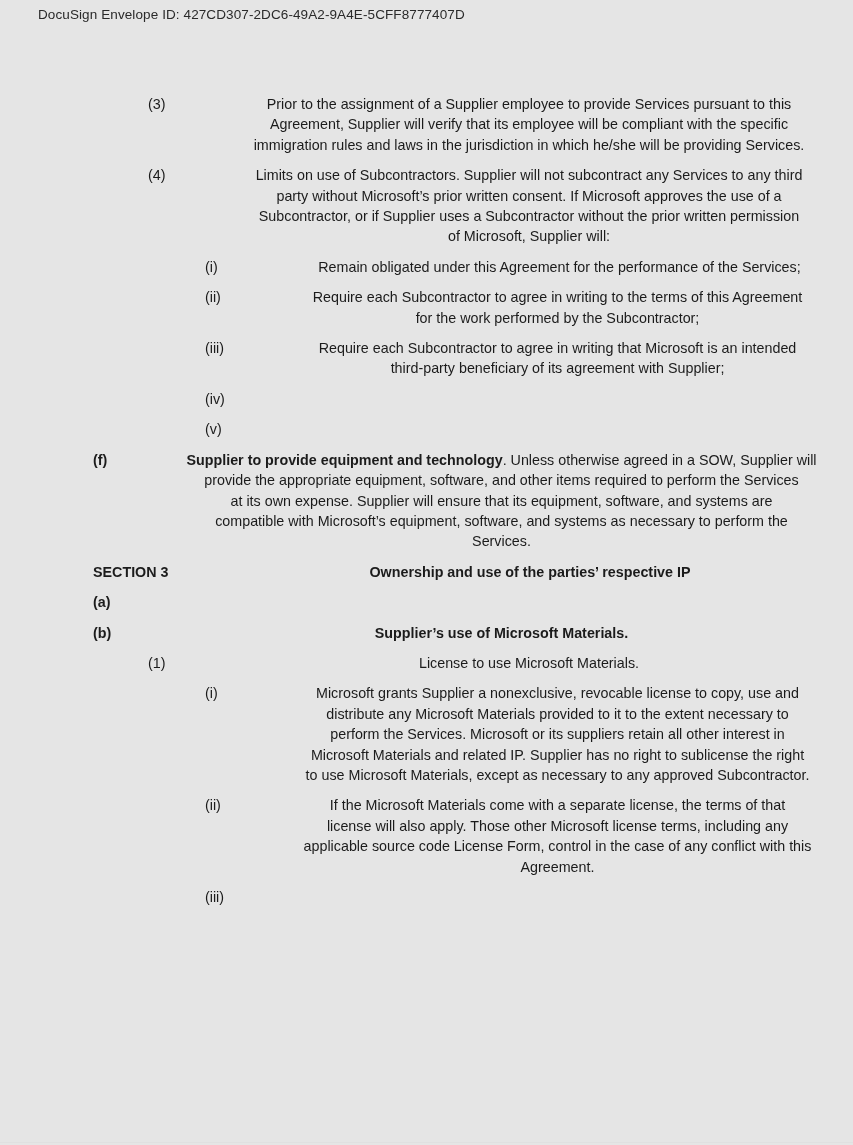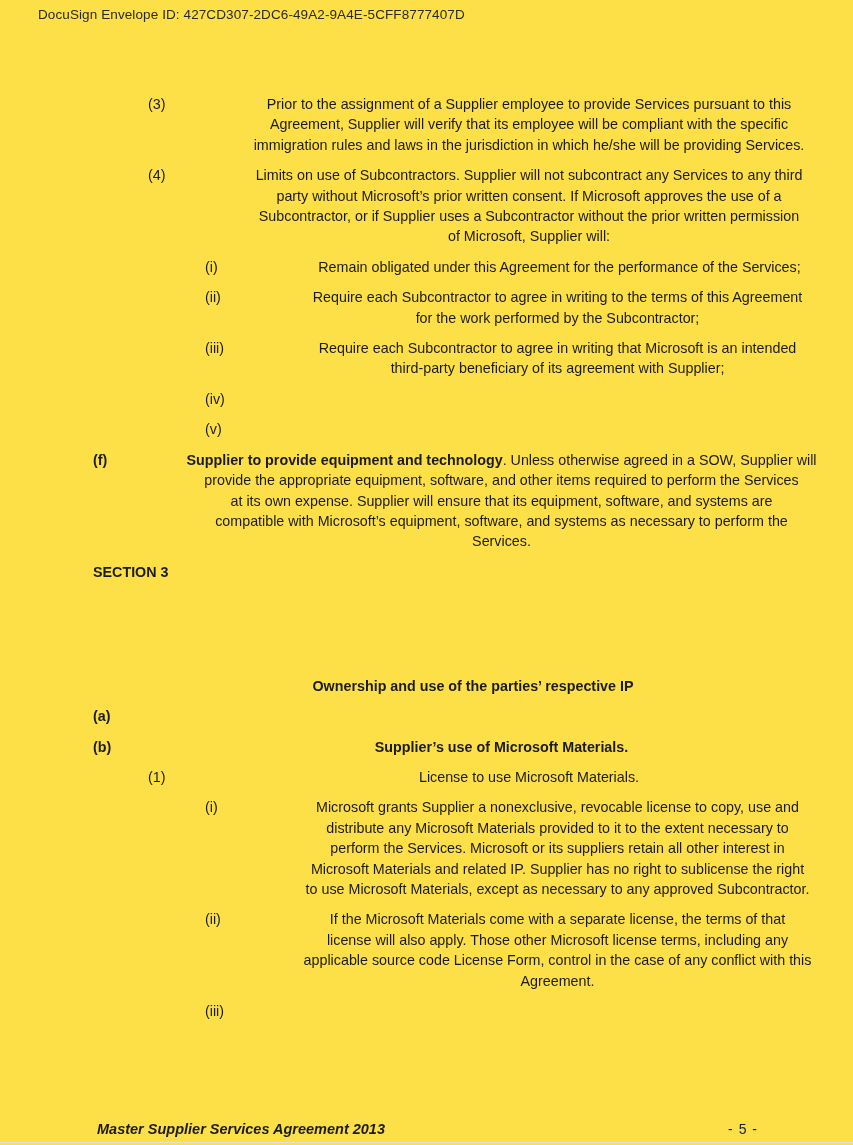--- a/index.html
+++ b/index.html
@@ -6,21 +6,21 @@
   html, body { background: #ffffff; }
   body {
     width: 853px; height: 1145px;
     font-family: "Liberation Sans", "DejaVu Sans", sans-serif;
     color: #1b1b1b;
     overflow: hidden;
   }
   .page {
     position: relative;
     width: 853px; height: 1145px;
-    background: #fde047;
+    background: #e5e5e5;
     overflow: hidden;
   }
   .docusign {
     position: absolute;
     top: 7px; left: 38px;
     font-size: 13.5px;
     color: #2a2a2a;
     letter-spacing: 0.1px;
     white-space: nowrap;
   }
@@ -34,21 +34,21 @@
     font-size: 14.3px;
     line-height: 20.4px;
     margin-bottom: 10px;
   }
   .lvl0 { padding-left: 93px; }
   .lvl1 { padding-left: 148px; }
   .lvl2 { padding-left: 205px; }
   .plabel { flex: 0 0 57px; }
   .lvl0 > .plabel { font-weight: bold; }
   .heading > .plabel { flex-basis: 114px; }
-  .heading { font-weight: bold; flex-direction: column; }
+  .heading { font-weight: bold; }
   .ptext { flex: 1; white-space: nowrap; text-align: center; }
   .ptext b { font-weight: bold; }
   .footer {
     position: absolute;
     top: 1121px; left: 97px; right: 95px;
     display: flex;
     justify-content: space-between;
     align-items: baseline;
     font-size: 14.5px;
   }
@@ -119,19 +119,15 @@
       </div>
       <div class="para lvl2">
         <span class="plabel">(ii)</span>
         <span class="ptext">If the Microsoft Materials come with a separate license, the terms of that<br>license will also apply. Those other Microsoft license terms, including any<br>applicable source code License Form, control in the case of any conflict with this<br>Agreement.</span>
       </div>
       <div class="para lvl2">
         <span class="plabel">(iii)</span>
       </div>
     </div>
 
-  <div class="footer">
-    <span class="footer-title">Master Supplier Services Agreement 2013</span>
-    <span class="page-num">- 5 -</span>
-  </div>
 
   <div class="bottom-line"></div>
 </div>
 
 </body></html>

